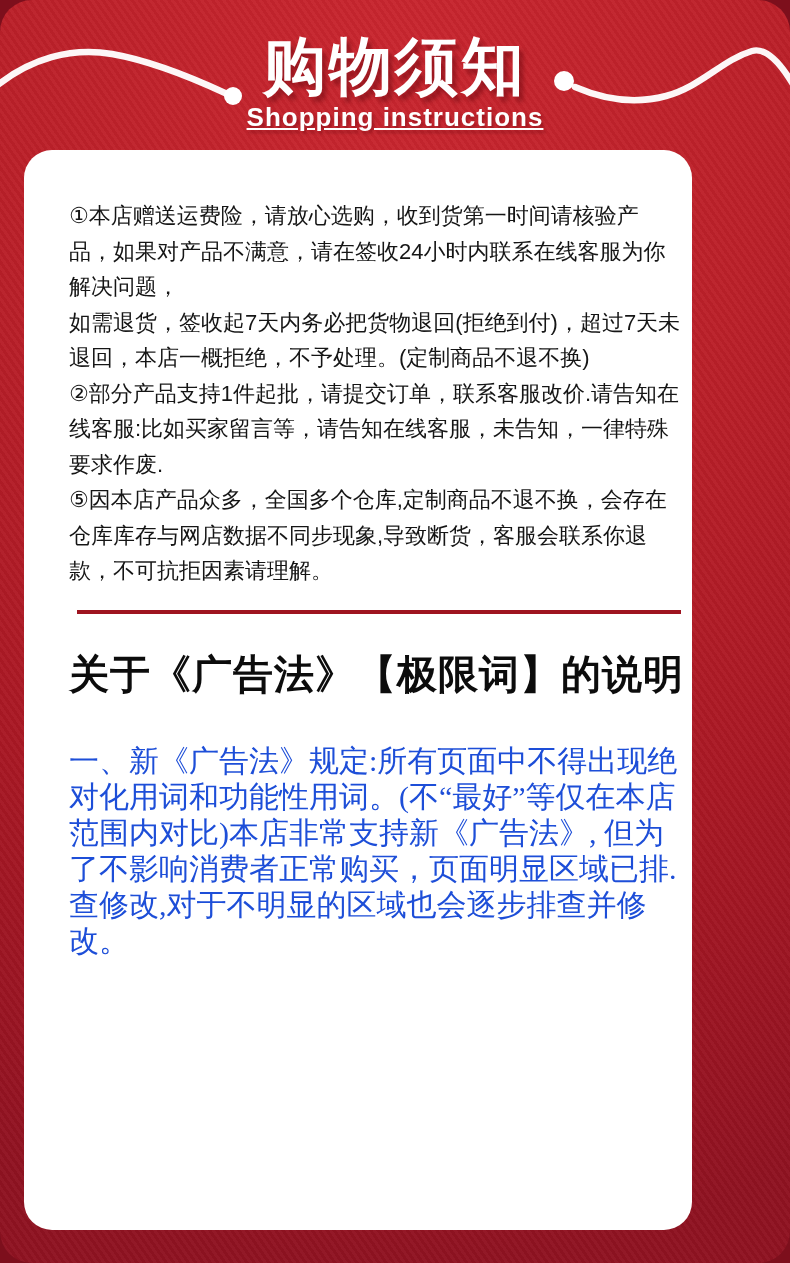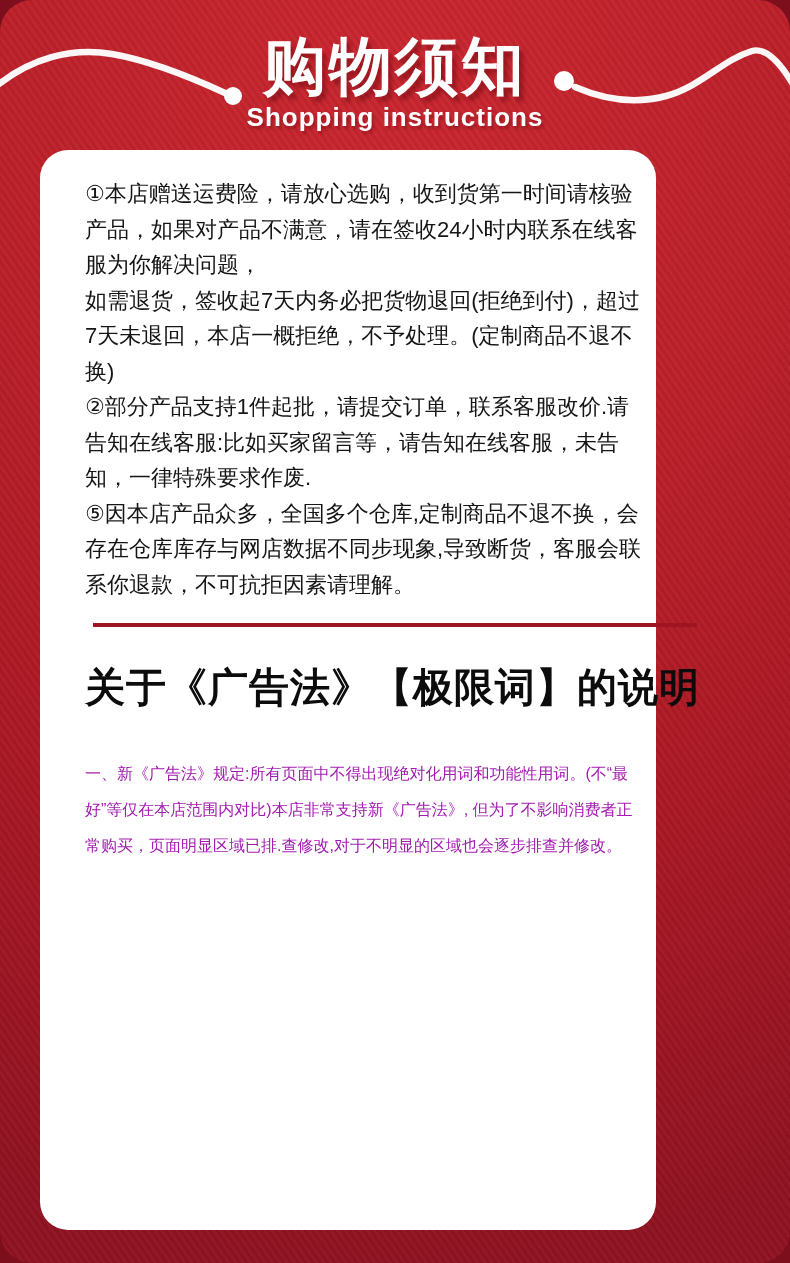--- a/index.html
+++ b/index.html
@@ -34,29 +34,30 @@
   }
   .page-subtitle{
     position:absolute;top:102px;left:0;width:100%;
     text-align:center;
     color:#ffffff;
     font-size:26px;
     font-weight:bold;
     letter-spacing:1px;
     text-shadow:2px 3px 3px rgba(88,0,10,.35);
     white-space:nowrap;
+    text-decoration:underline;
   }
   .card{
     position:absolute;
-    left:40px;top:150px;
-    width:616px;height:1080px;
+    left:24px;top:150px;
+    width:668px;height:1080px;
     box-sizing:border-box;
     background:#ffffff;
     border-radius:28px;
-    padding:26px 10px 0 45px;
+    padding:48px 10px 0 45px;
   }
   .notice p{
     margin:0;
     font-size:22px;
     line-height:35.5px;
     color:#151515;
     white-space:pre-line;
   }
   .divider{
     width:604px;height:4px;
@@ -68,23 +69,24 @@
     text-align:right;
     font-size:40px;
     font-weight:900;
     color:#0c0c0c;
     letter-spacing:1px;
     white-space:nowrap;
   }
   .law{margin-top:41px;}
   .law p{
     margin:0;
-    font-size:16px;
+    font-size:30px;
     line-height:36px;
-    color:#a21caf;
+    color:#1d4ed8;
+    font-family:Liberation Serif, serif;
   }
 </style>
 </head>
 <body>
 
 <div class="stage">
 
   <svg class="deco-svg" width="790" height="150" viewBox="0 0 790 150">
     <g stroke="#ffffff" stroke-width="6.5" fill="none" stroke-linecap="round" opacity="0.96">
       <path d="M -6,88 C 30,58 72,47 112,54 C 152,61 197,80 225,93"></path>

